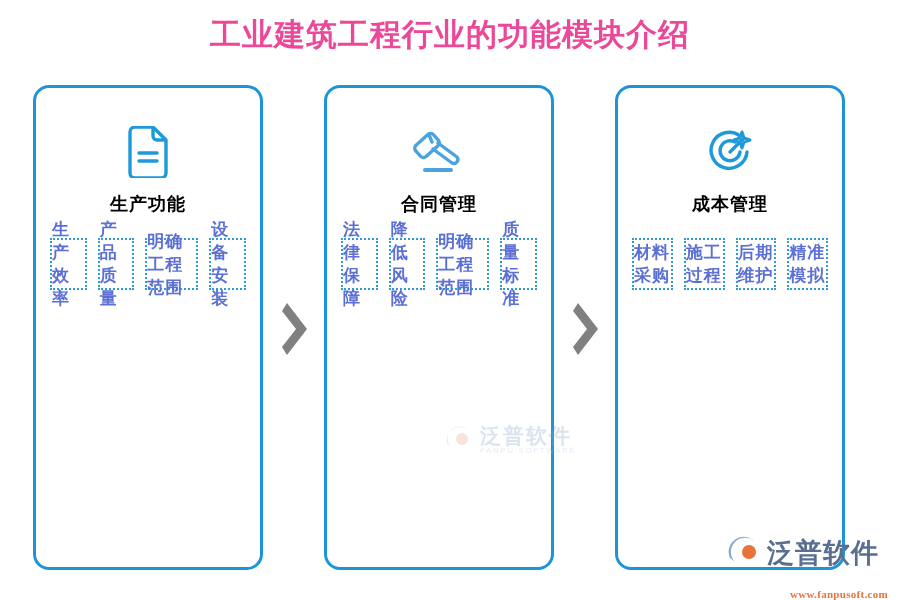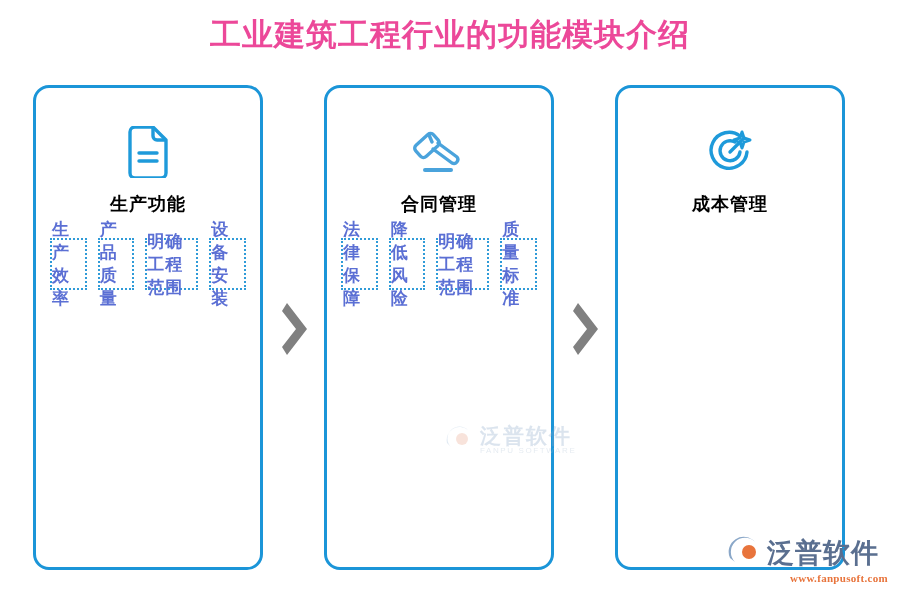--- a/index.html
+++ b/index.html
@@ -172,21 +172,21 @@
     font-family: "Liberation Serif", "DejaVu Serif", serif;
     line-height: 1;
   }
   .logo-url {
     text-align: right;
     font-size: 11px;
     color: #e8743c;
     font-weight: 700;
     letter-spacing: 0.3px;
     font-family: "Liberation Serif", "DejaVu Serif", serif;
-    margin-top: 0;
+    margin-top: 16px;
   }
 </style>
 </head>
 <body>
 
 <div class="page">
 
   <div class="title">工业建筑工程行业的功能模块介绍</div>
 
   <div class="columns">
@@ -249,20 +249,26 @@
       <div class="panel-inner">
         <div class="icon-wrap">
           <svg width="52" height="52" viewBox="0 0 52 52" fill="none">
             <path d="M36 10 A18 18 0 1 0 43 26" stroke="#1e9ada" stroke-width="3.4" fill="none" stroke-linecap="round"></path>
             <path d="M31 16 A10 10 0 1 0 36 26" stroke="#1e9ada" stroke-width="3.4" fill="none" stroke-linecap="round"></path>
             <line x1="26" y1="26" x2="40" y2="12" stroke="#1e9ada" stroke-width="3.4" stroke-linecap="round"></line>
             <path d="M38 6 L40 12 L46 14 L40 16 L38 22 L36 16 L30 14 L36 12 Z" stroke="#1e9ada" stroke-width="3" fill="none" stroke-linejoin="round"></path>
           </svg>
         </div>
         <div class="panel-title">成本管理</div>
+        <div class="items">
+          <div class="item">材料采购</div>
+          <div class="item">施工过程</div>
+          <div class="item">后期维护</div>
+          <div class="item">精准模拟</div>
+        </div>
       </div>
     </div>
 
   </div>
 
   <div class="watermark">
     <div class="wm-mark">
       <svg width="32" height="30" viewBox="0 0 32 30" fill="none">
         <path d="M3 20 A13 13 0 0 1 24 7 A10 10 0 0 0 7 24 Z" fill="#9ab8d6"></path>
         <circle cx="18" cy="16" r="6" fill="#e9a48a"></circle>

